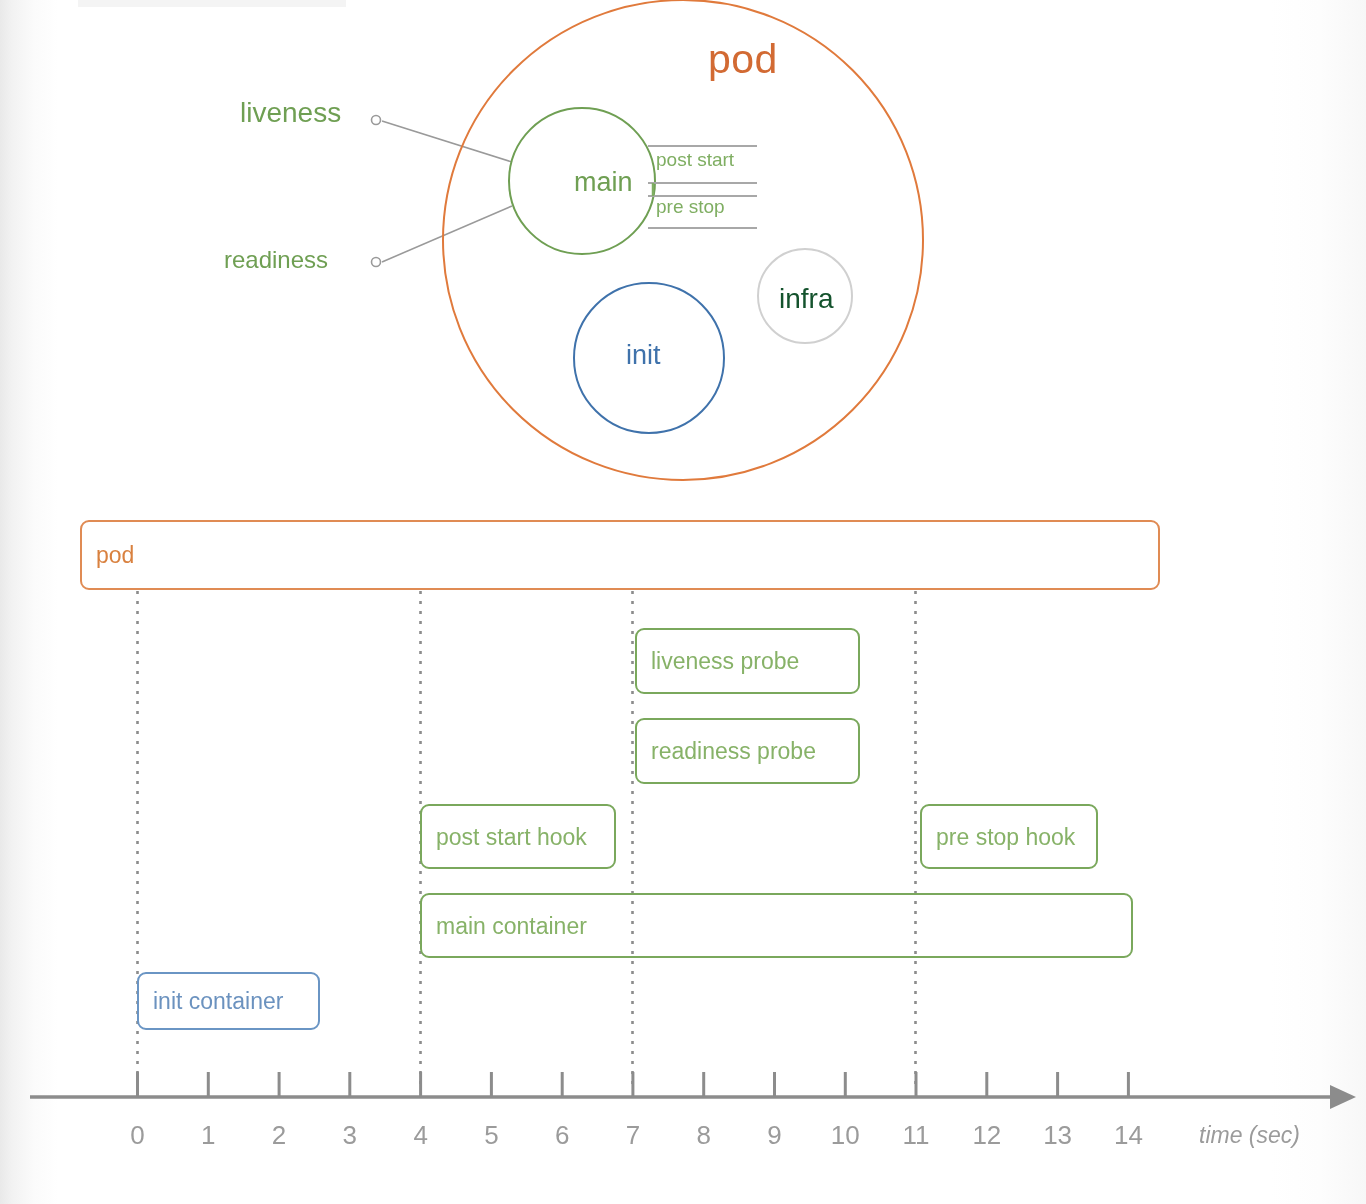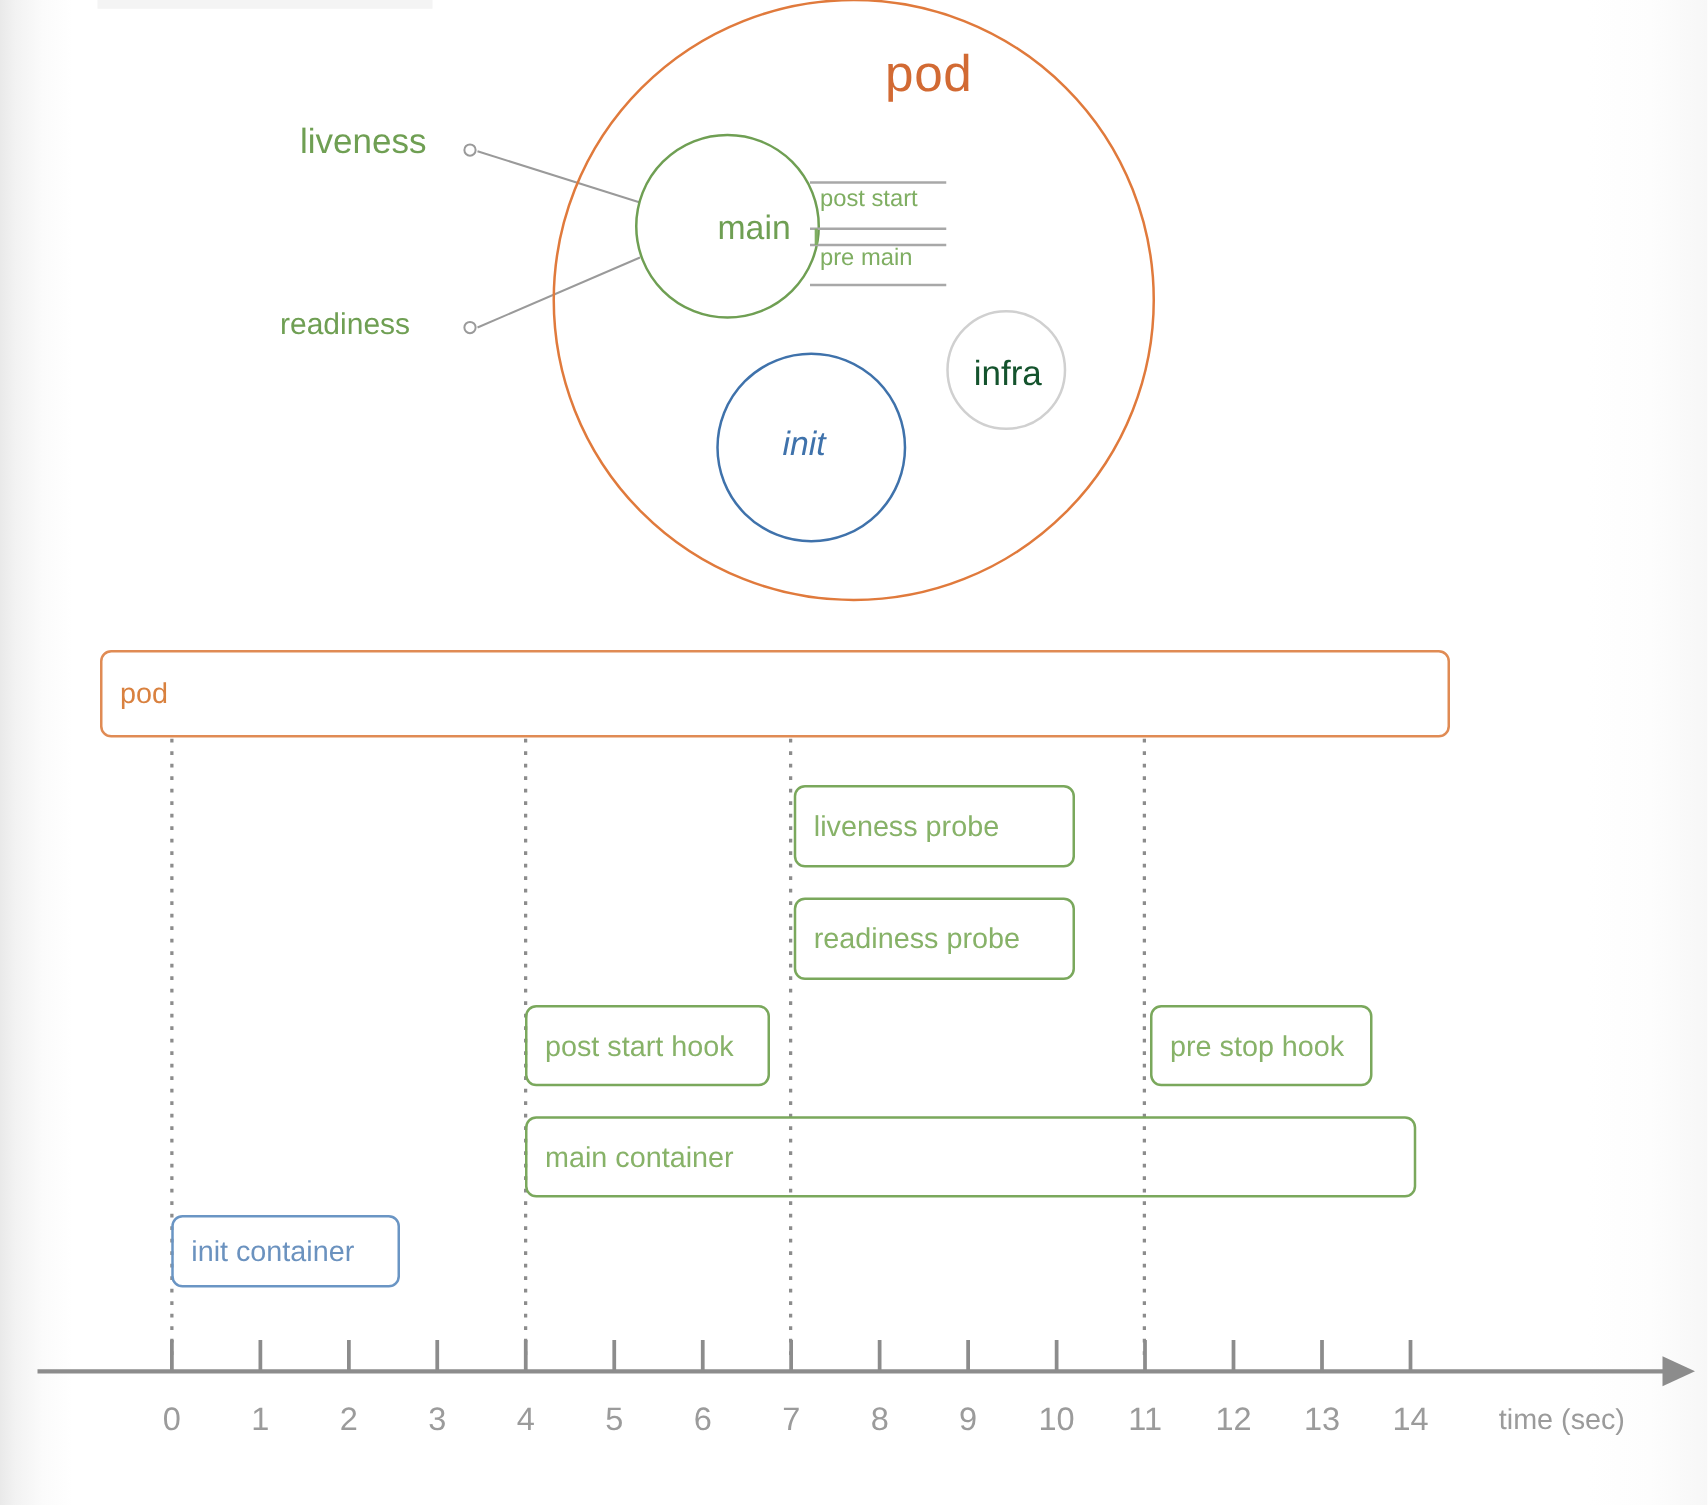--- a/index.html
+++ b/index.html
@@ -44,21 +44,21 @@
   }
   .txt {
     position: absolute;
     white-space: nowrap;
     font-family: "Liberation Sans", sans-serif;
     font-weight: 400;
   }
   
   .t-pod-circle { left: 708px; top: 36px; font-size: 41px; color: #d26a33; letter-spacing: 0.5px; }
   .t-main      { left: 550px; top: 167px; font-size: 27px; color: #6f9f53; margin-left: 24px; }
-  .t-init      { left: 626px; top: 340px; font-size: 27px; color: #3f72ab; font-style: italic; }
+  .t-init      { left: 626px; top: 340px; font-size: 27px; color: #3f72ab; }
   .t-infra     { left: 779px; top: 283px; font-size: 28px; color: #14532d; }
   .t-liveness  { left: 240px; top: 97px; font-size: 28px; color: #6f9f53; }
   .t-readiness { left: 224px; top: 246px; font-size: 24px; color: #6f9f53; }
   .t-poststart { left: 656px; top: 149px; font-size: 19px; color: #7fae62; }
   .t-prestop   { left: 656px; top: 196px; font-size: 19px; color: #7fae62; }
 
   
   .box {
     position: absolute;
     box-sizing: border-box;
@@ -98,20 +98,21 @@
     top: 1120px;
     font-family: "Liberation Sans", sans-serif;
   }
   .axis-name {
     position: absolute;
     left: 1199px;
     top: 1122px;
     font-size: 23px;
     color: #9b9b9b;
     font-family: "Liberation Sans", sans-serif;
+    font-style: italic;
   }
 </style>
 </head>
 <body>
 
 <div id="page"></div>
 <div id="topbar"></div>
 
 <svg class="layer" viewBox="0 0 1366 1204" xmlns="http://www.w3.org/2000/svg">
 
@@ -145,21 +146,21 @@
   </g>
 </svg>
 
 <div class="txt t-pod-circle">pod</div>
 <div class="txt t-main">main</div>
 <div class="txt t-init">init</div>
 <div class="txt t-infra">infra</div>
 <div class="txt t-liveness">liveness</div>
 <div class="txt t-readiness">readiness</div>
 <div class="txt t-poststart">post start</div>
-<div class="txt t-prestop">pre main</div>
+<div class="txt t-prestop">pre stop</div>
 
 <svg class="layer" viewBox="0 0 1366 1204" xmlns="http://www.w3.org/2000/svg">
 
   <g stroke="#8c8c8c" stroke-width="2.6" stroke-dasharray="3 7" fill="none">
     <line x1="137.5" y1="591" x2="137.5" y2="1091"></line>
     <line x1="420.5" y1="591" x2="420.5" y2="1091"></line>
     <line x1="632.5" y1="591" x2="632.5" y2="1091"></line>
     <line x1="915.5" y1="591" x2="915.5" y2="1091"></line>
   </g>
 

